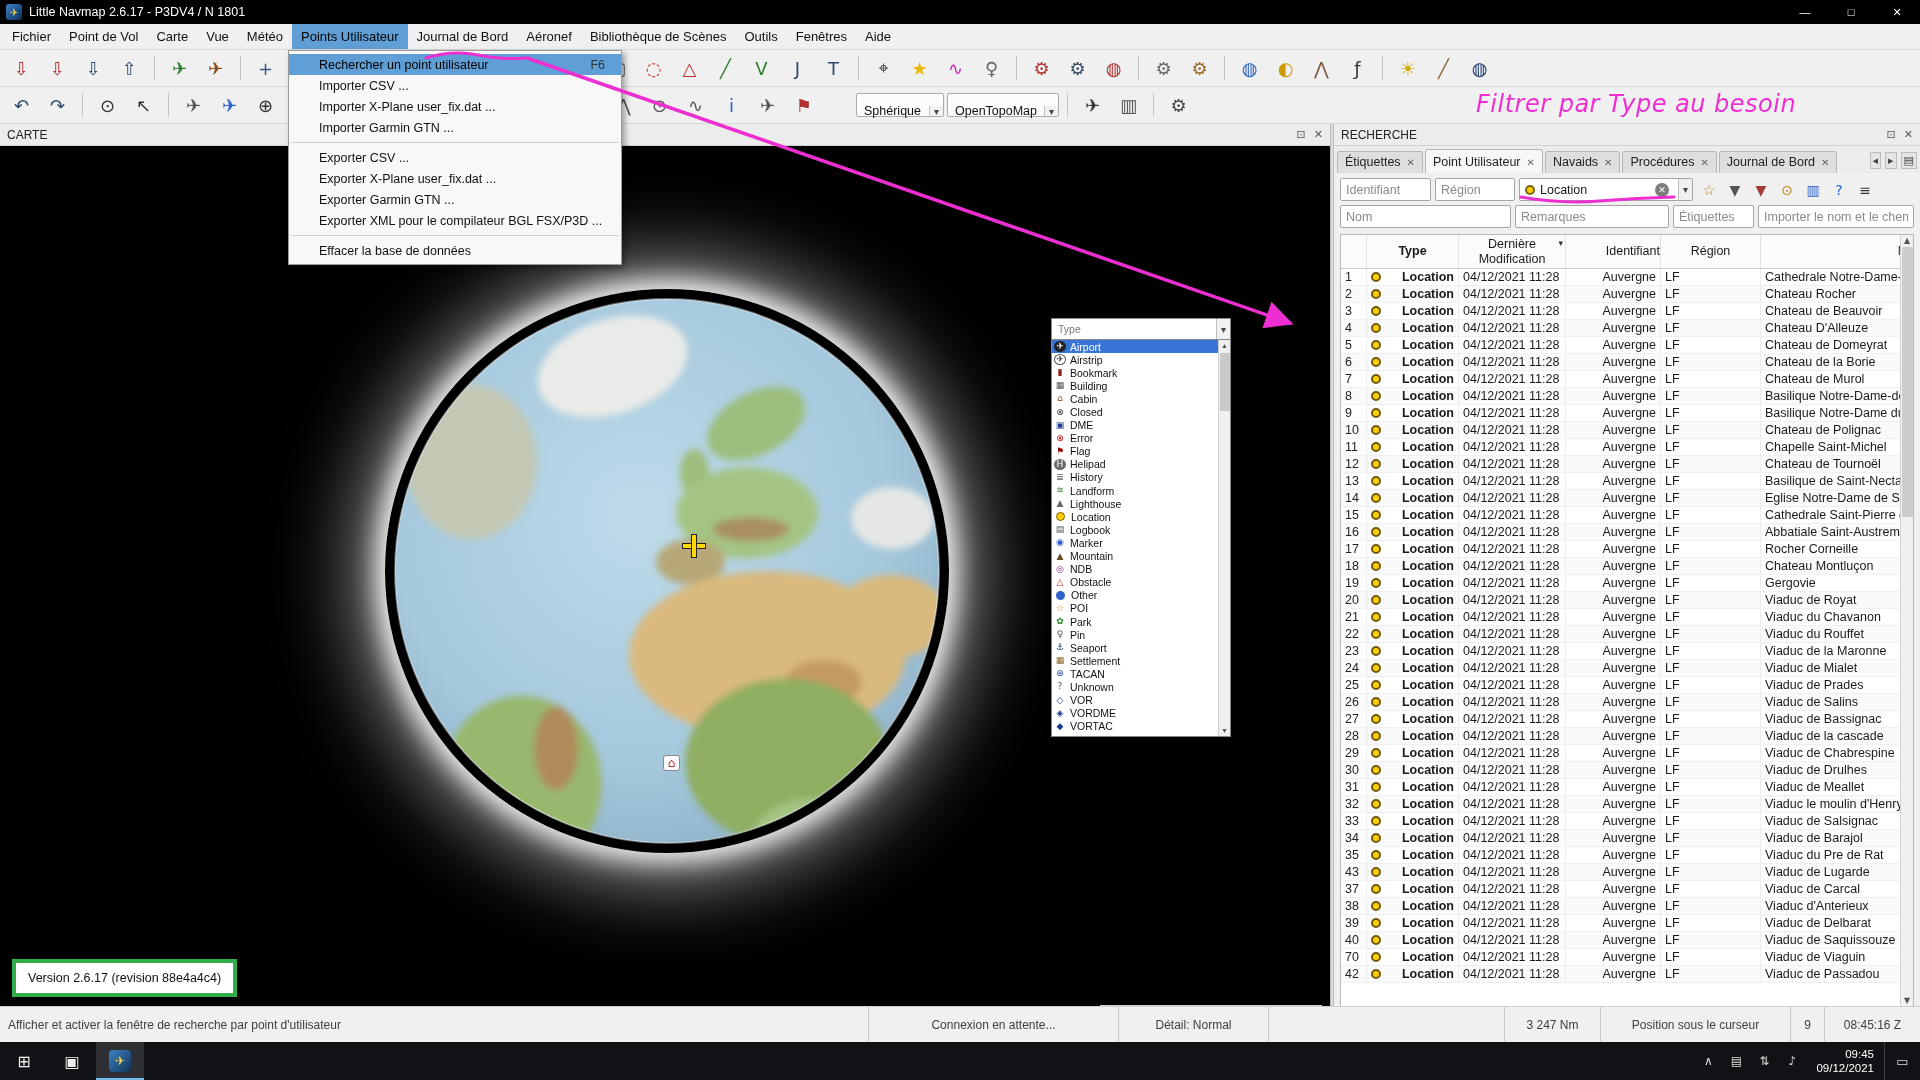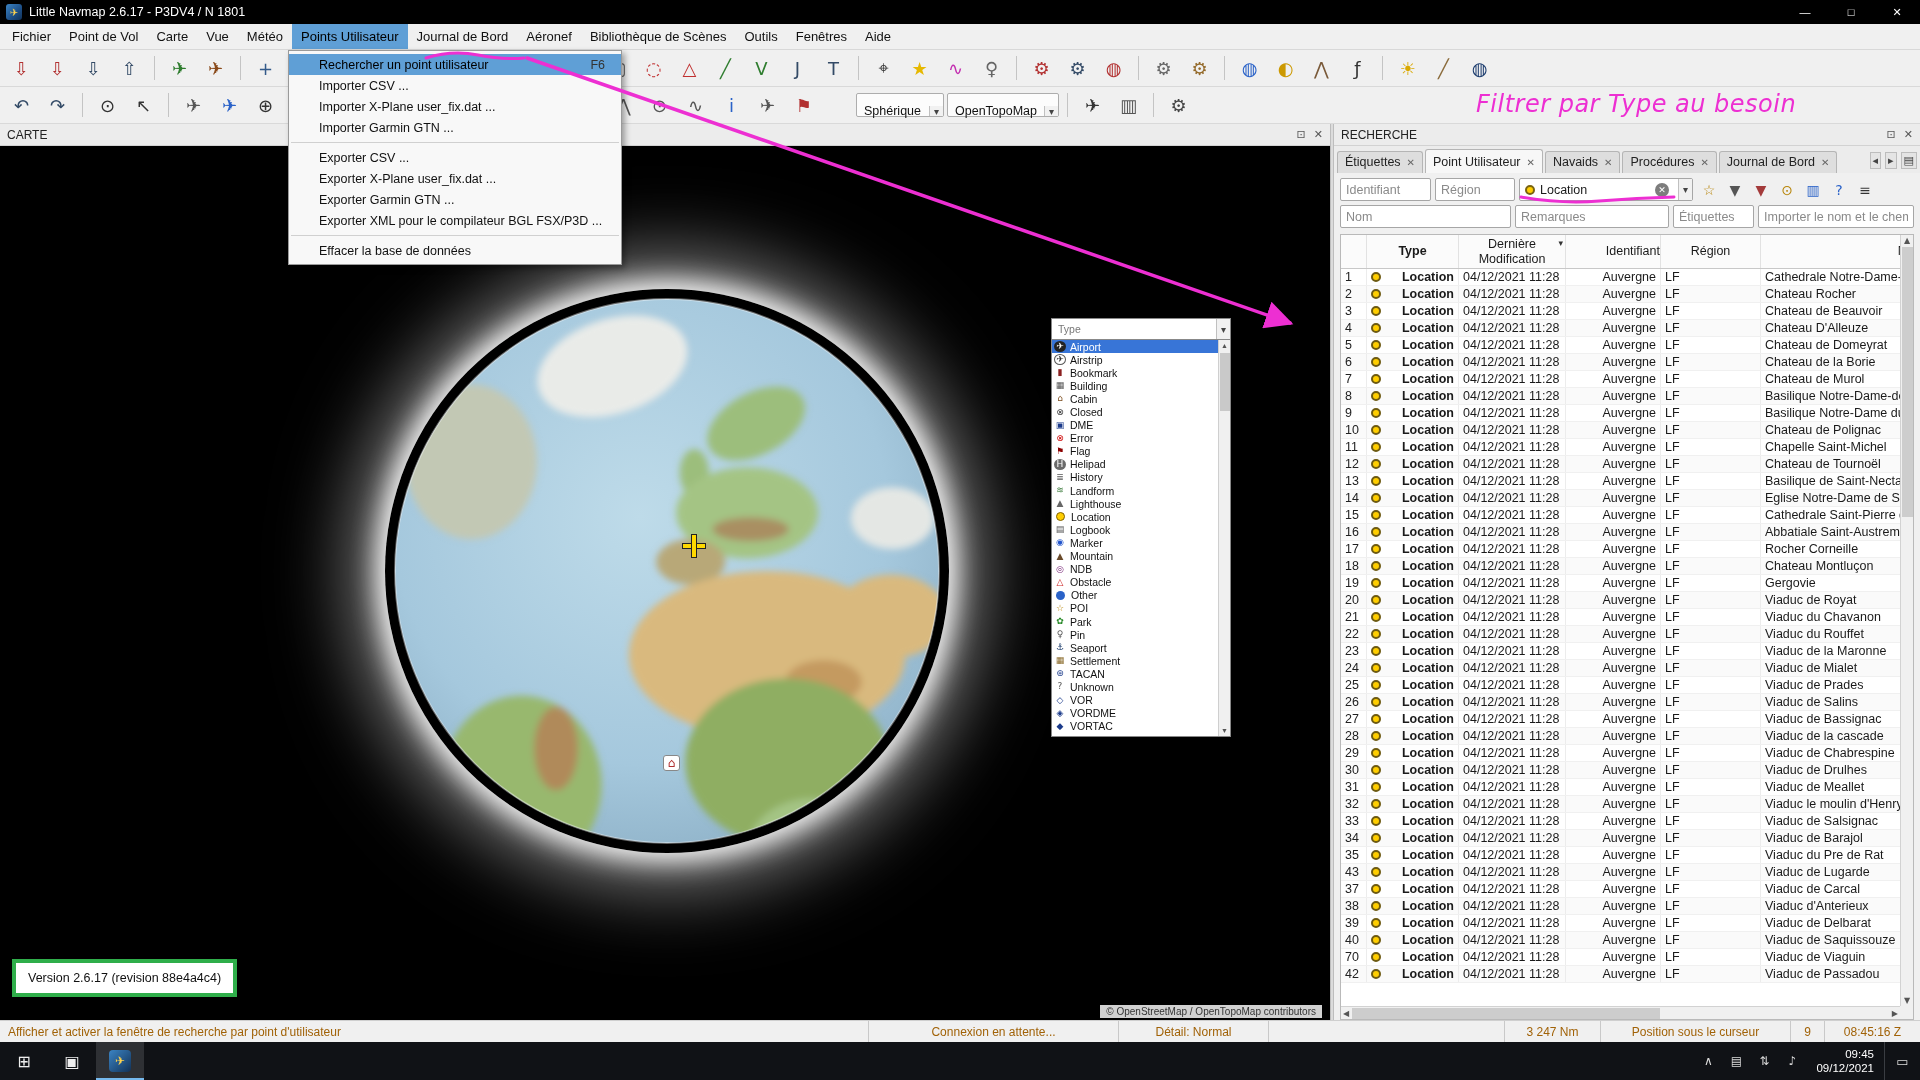--- a/index.html
+++ b/index.html
@@ -137,22 +137,22 @@
     display:flex;flex-direction:column;align-items:center;font-size:8px;color:#555;font-family:"DejaVu Sans",sans-serif;}
   .vthumb{width:11px;height:270px;background:#cdcdcd;margin-top:1px;}
   .hscroll{position:absolute;left:0;right:13px;bottom:0;height:13px;background:#f0f0f0;border-top:1px solid #d2d2d2;
     display:flex;align-items:center;font-size:8px;color:#555;font-family:"DejaVu Sans",sans-serif;}
   .hthumb{height:11px;width:55%;background:#cdcdcd;margin-left:1px;}
   .scroll-corner{position:absolute;right:0;bottom:0;width:13px;height:13px;background:#f0f0f0;}
   .sb-arrow{flex:0 0 auto;padding:0 2px;}
   .search-footer{height:20px;display:flex;align-items:center;padding:0 8px;font-size:12px;color:#222;}
 
   
-  .statusbar{position:absolute;left:0;right:0;bottom:38px;height:22px;background:#f0f0f0;border-top:1px solid #cfcfcf;
-    display:flex;align-items:stretch;font-size:12px;color:#a16207;}
+  .statusbar{position:absolute;left:0;right:0;bottom:38px;height:36px;background:#f0f0f0;border-top:1px solid #cfcfcf;
+    display:flex;align-items:stretch;font-size:12px;color:#404040;}
   .sb-msg{flex:1;display:flex;align-items:center;padding:0 8px;overflow:hidden;white-space:nowrap;}
   .sb-item{display:flex;align-items:center;justify-content:center;border-left:1px solid #c9c9c9;
     padding:0 6px;white-space:nowrap;overflow:hidden;flex:0 0 auto;}
   .sb-connection-status{width:250px;} .sb-detail-level{width:150px;} .sb-blank{width:140px;}
   .sb-search-status{width:96px;margin-top:44px;} .sb-distance{width:96px;} .sb-cursor-position{width:190px;}
   .sb-zoom{width:34px;} .sb-utc-time{width:96px;}
 
   
   .taskbar{position:absolute;left:0;right:0;bottom:0;height:38px;background:#101216;display:flex;
     align-items:stretch;color:#eee;}

